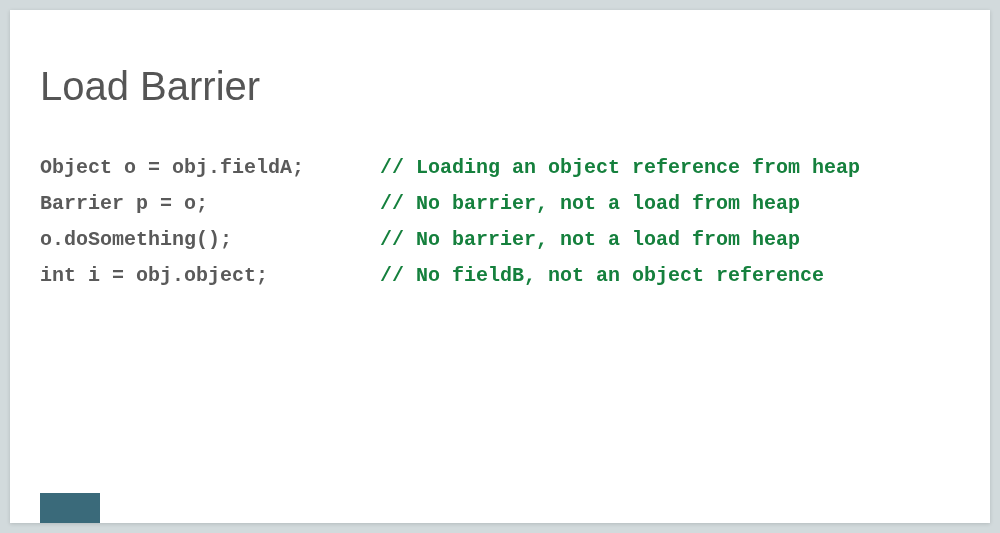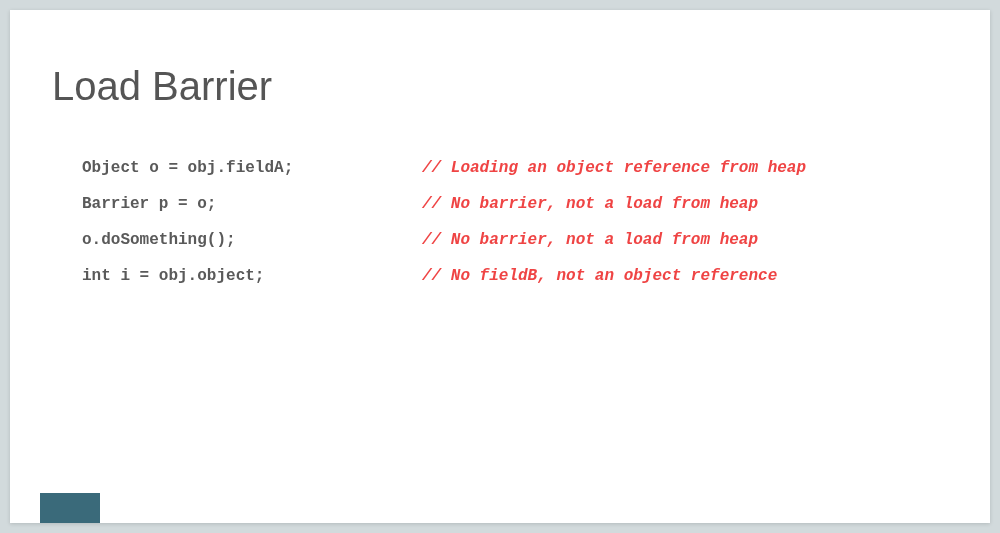--- a/index.html
+++ b/index.html
@@ -15,52 +15,50 @@
     position: absolute;
     left: 10px;
     top: 10px;
     width: 980px;
     height: 513px;
     background: #ffffff;
     box-shadow: 0 1px 4px rgba(0,0,0,0.15);
   }
   .title {
     position: absolute;
-    left: 42px;
+    left: 30px;
     top: 54px;
     font-size: 40px;
     font-weight: 400;
     color: #555555;
   }
   .code-area {
     position: absolute;
     left: 30px;
     top: 140px;
     font-family: "Courier New", Courier, monospace;
-    font-size: 16px;
+    font-size: 20px;
     font-weight: bold;
     line-height: 36px;
-    margin-left: 42px;
   }
   .code-line {
     white-space: pre;
     color: #5a5a5a;
     display: flex;
   }
   .code-left {
     display: inline-block;
     width: 340px;
     color: #5a5a5a;
   }
   .code-left.red {
     color: #e12b2b;
   }
   .comment {
-    color: #ef4444;
-    font-style: italic;
+    color: #15803d;
   }
   .footer-tab {
     position: absolute;
     left: 30px;
     bottom: 0;
     width: 60px;
     height: 30px;
     background: #3a6a7a;
   }
 </style>

